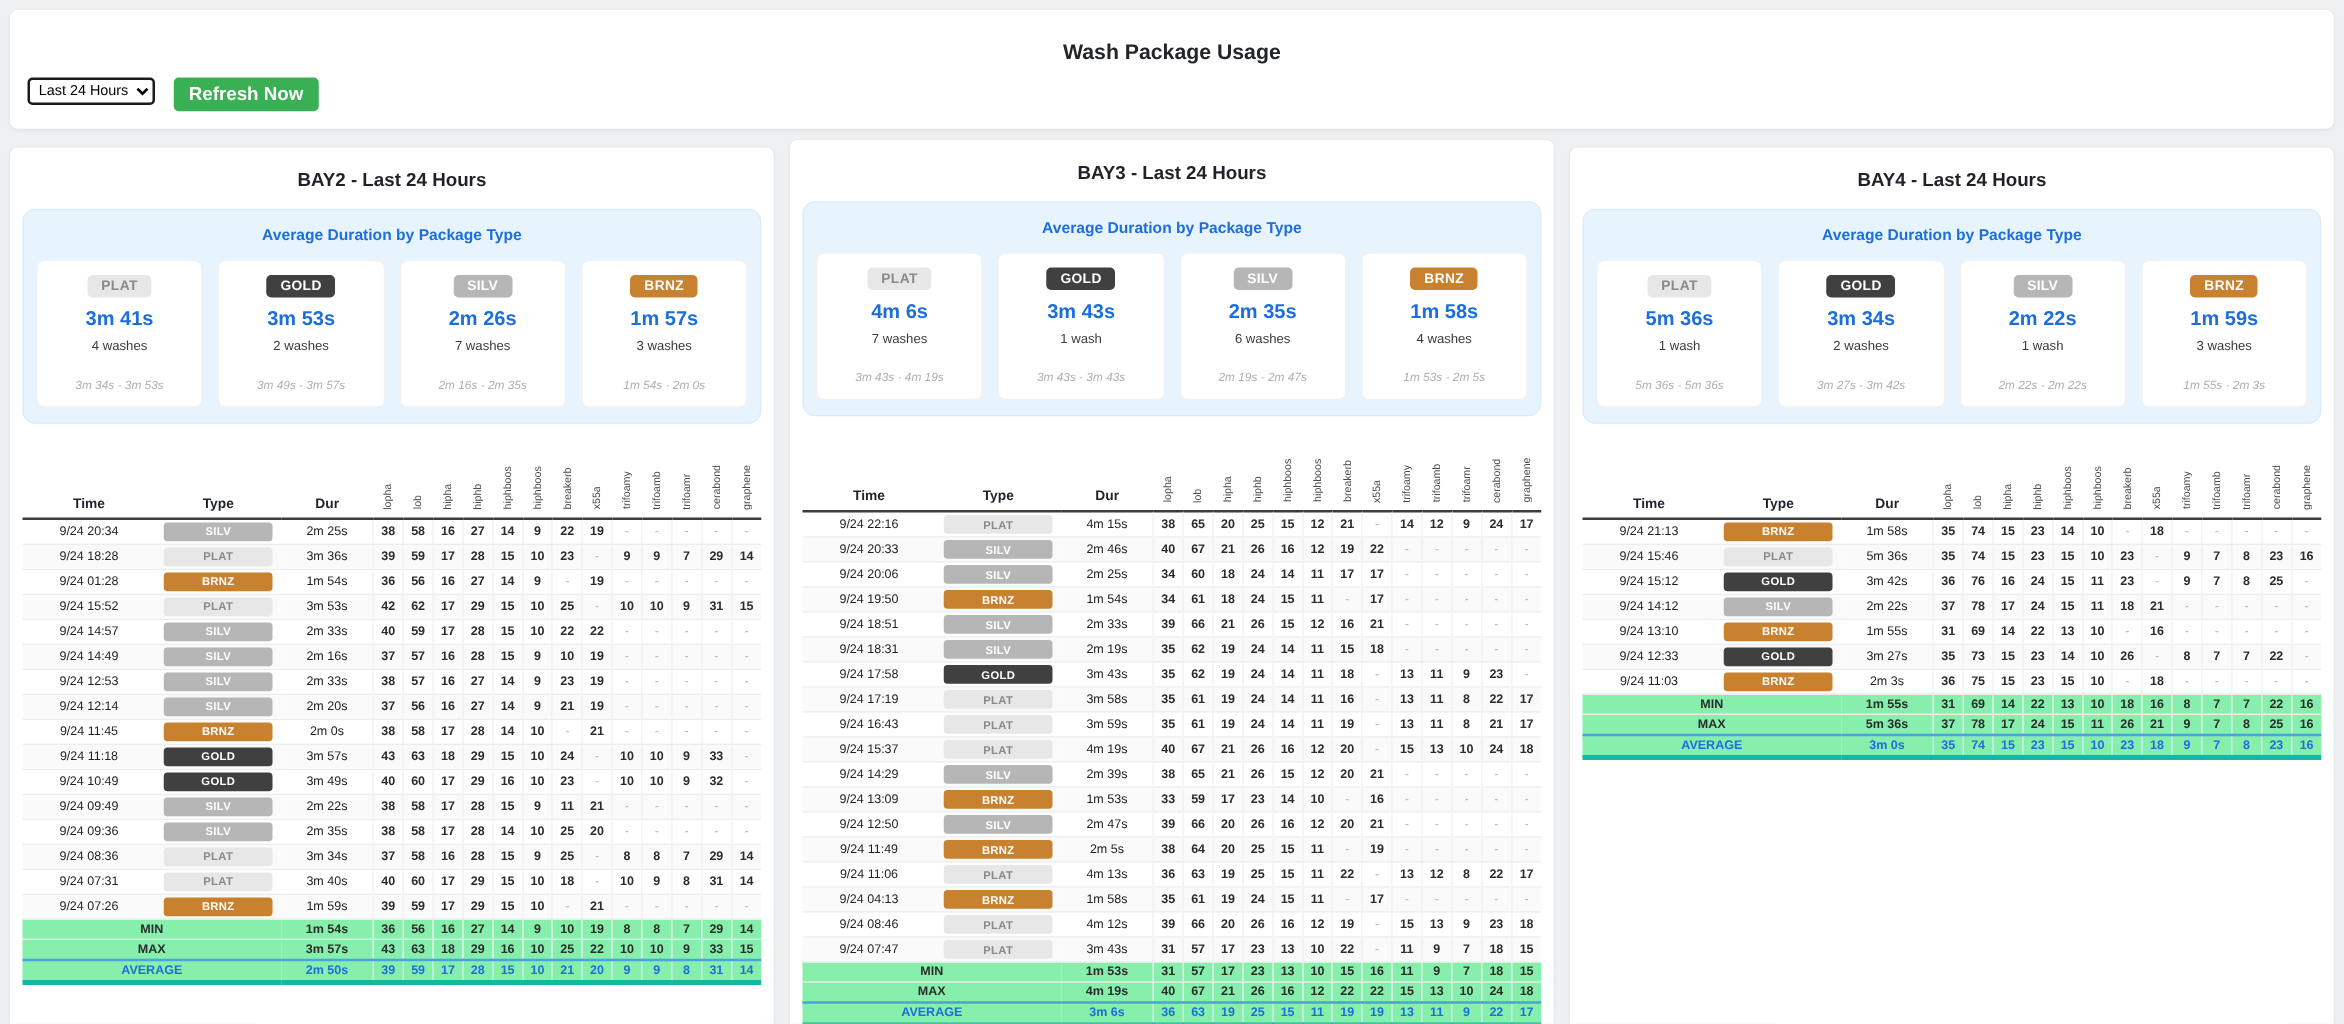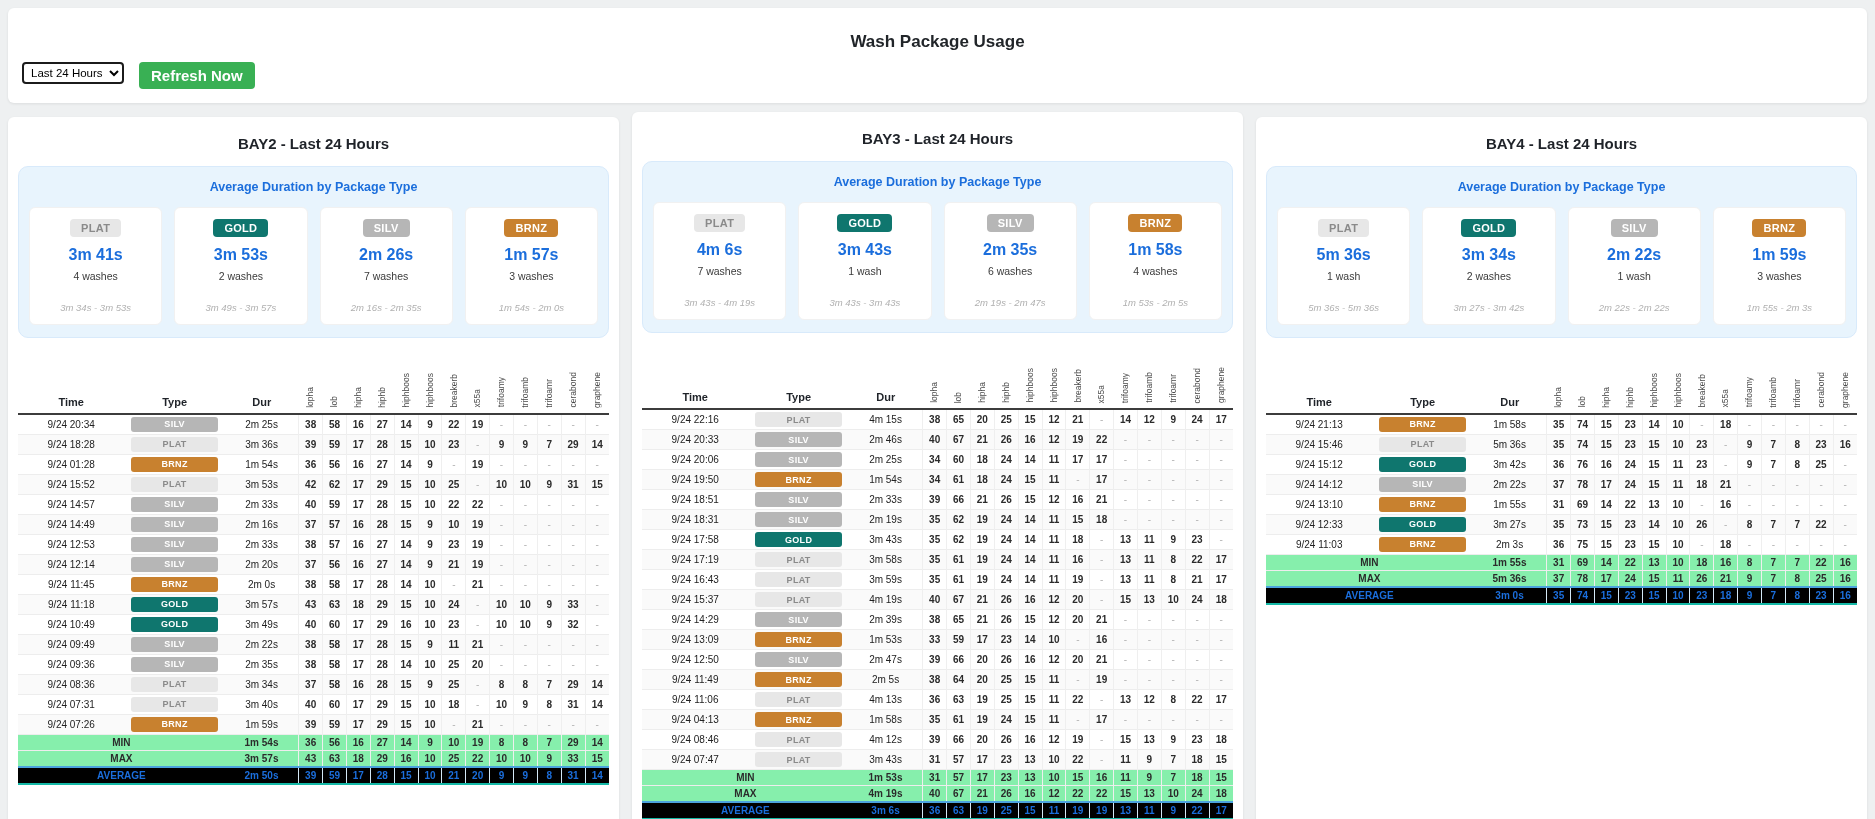--- a/index.html
+++ b/index.html
@@ -95,21 +95,21 @@
     display: inline-block;
     width: 88%;
     font-size: 9px;
     font-weight: 700;
     padding: 2.5px 0;
     border-radius: 3px;
     letter-spacing: .3px;
     text-align: center;
   }
   .PLAT { background: #e7e7e7; color: #8a8a8a; }
-  .GOLD { background: #0f766e; color: #fff; }
+  .GOLD { background: #404040; color: #fff; }
   .SILV { background: #b6b6b6; color: #fff; }
   .BRNZ { background: #c8812f; color: #fff; }
   .pkg-avg { font-size: 16px; font-weight: 700; color: #1b6edc; margin: 9px 0 6px; }
   .pkg-washes { font-size: 10.5px; color: #3a3a3a; margin-bottom: 20px; }
   .pkg-range { font-size: 9.5px; font-style: italic; color: #b0b0b0; }
   table.washes {
     width: 100%;
     border-collapse: collapse;
     table-layout: fixed;
     font-size: 10px;
@@ -142,23 +142,23 @@
   tbody tr.data:nth-child(even) { background: #fafafa; }
   tbody td { padding: 2px 1px; text-align: center; vertical-align: middle; height: 15.5px; }
   td.time { color: #222; }
   td.dur { color: #222; }
   td.num { font-weight: 700; color: #2b2b2b; border-left: 1px solid #efefef; }
   td.num.dash { color: #b5b5b5; font-weight: 400; }
   tr.minmax { background: #86efac; }
   tr.minmax td { font-weight: 700; color: #2b2b2b; }
   tr.minmax td.lbl { font-size: 10px; }
   tr.avg {
-    background: #000000;
+    background: #86efac;
     border-top: 2px solid #4ba3dd;
-    border-bottom: 2px solid #14b8a6;
+    border-bottom: 4px solid #14b8a6;
   }
   tr.avg td { font-weight: 700; color: #1b6edc; }
   tr.avg td.num { color: #1b6edc; border-left: 1px solid #d4e8f6; }
 </style>
 </head>
 <body>
 
 <div class="topbar">
   <div class="page-title">Wash Package Usage</div>
   <div class="controls">

